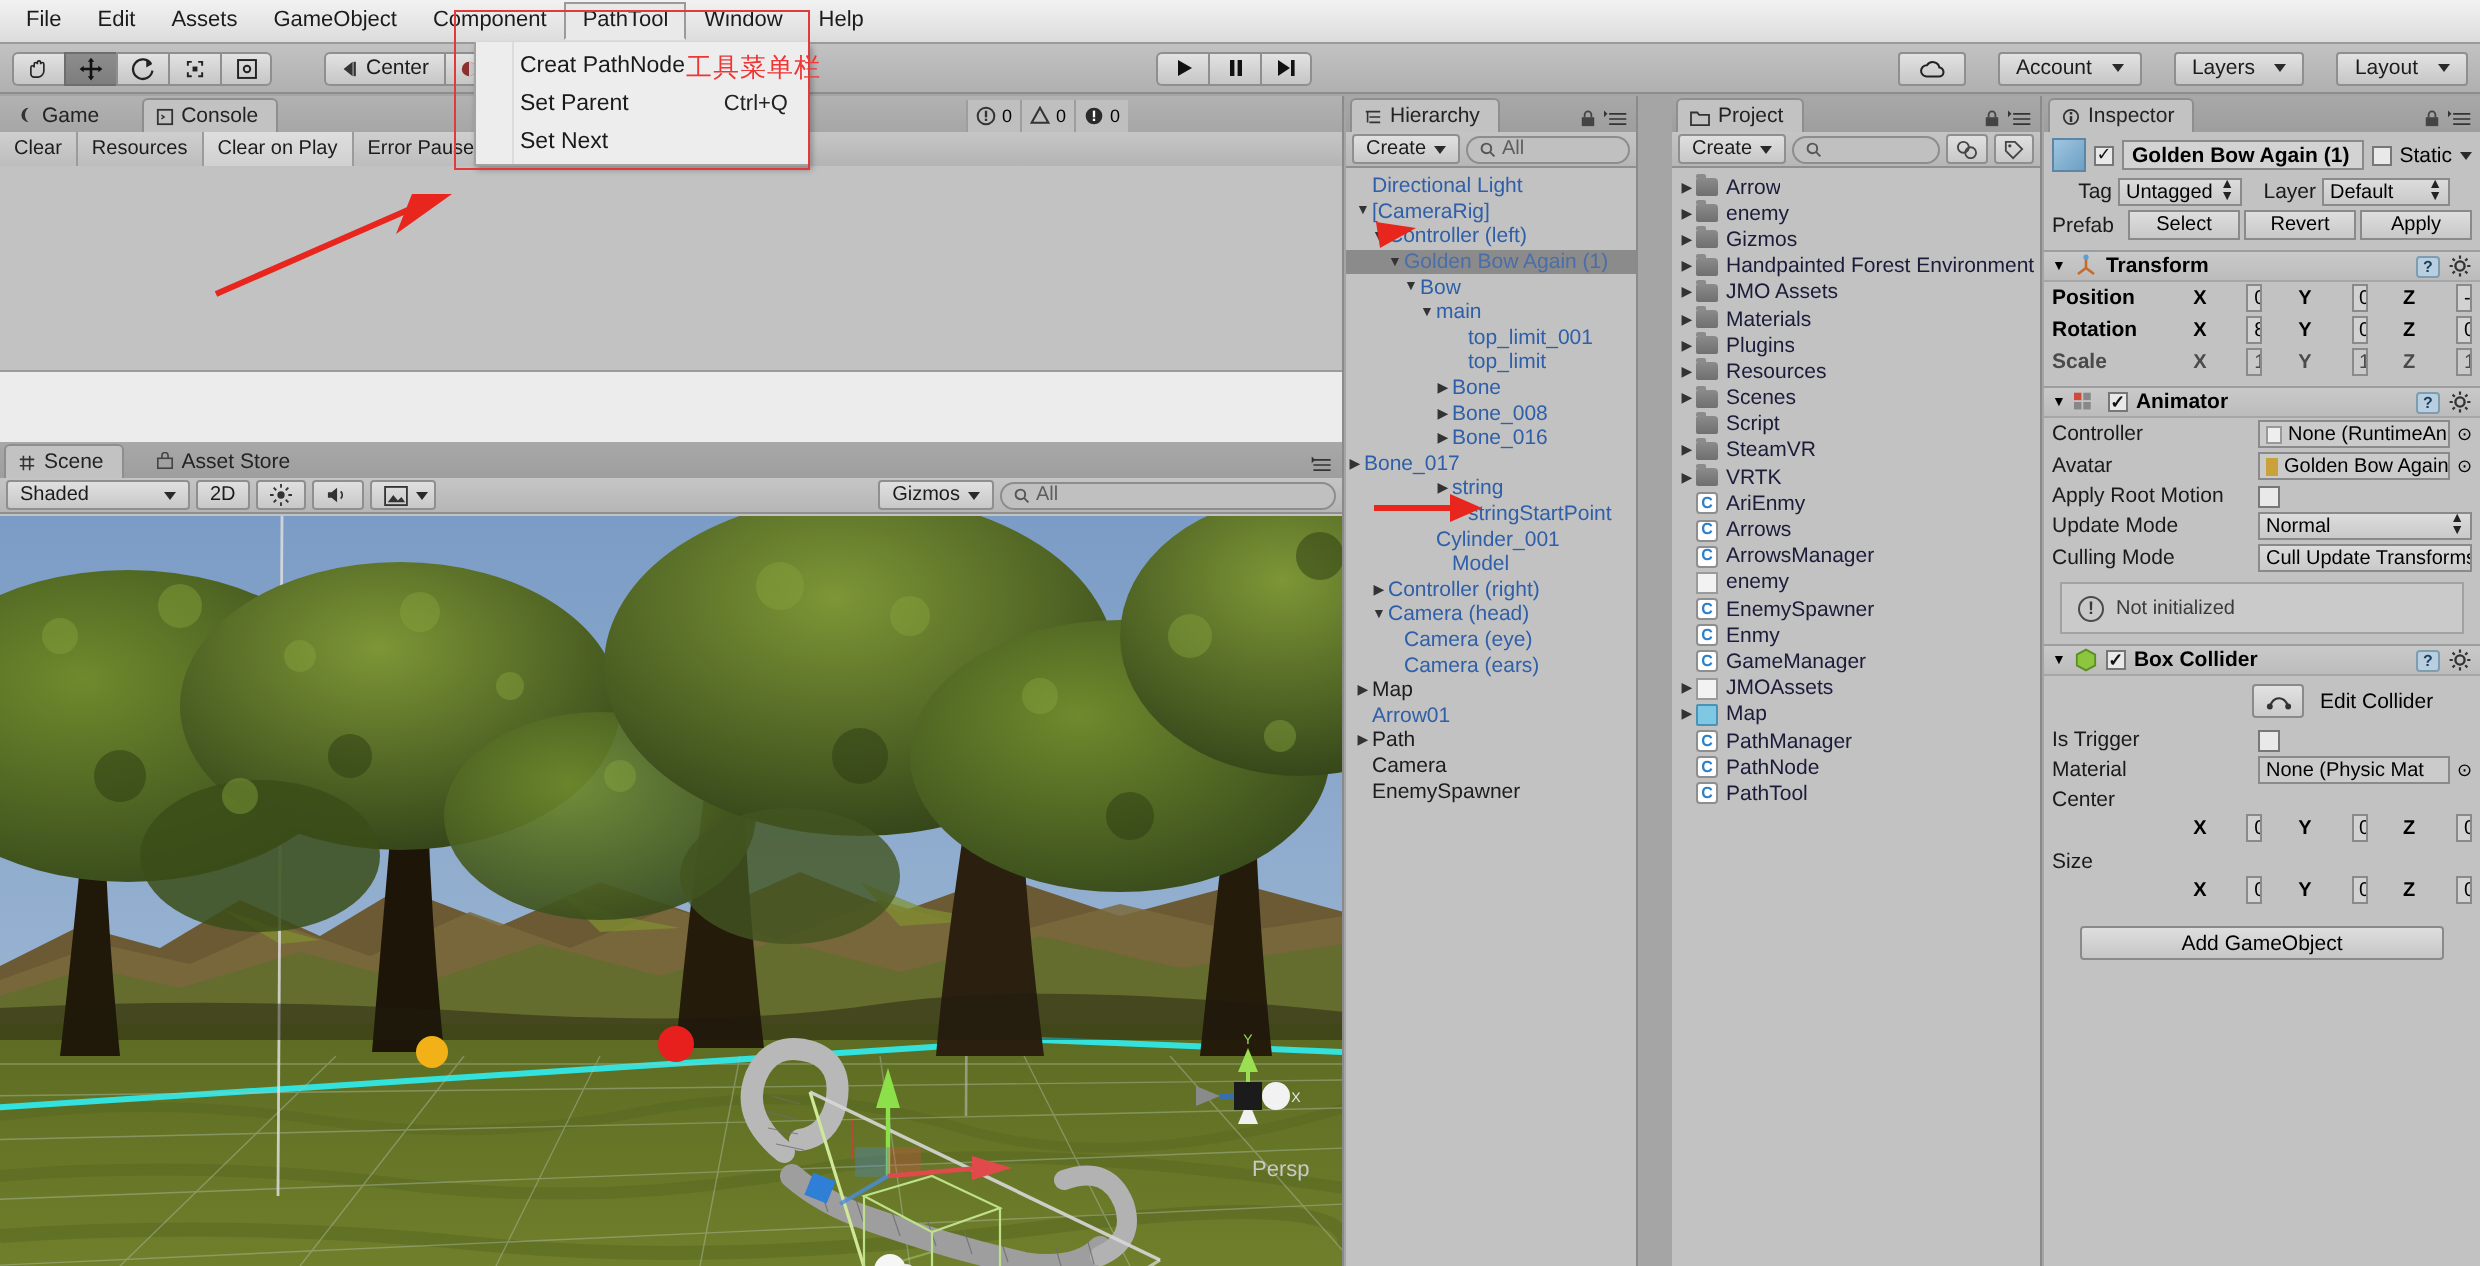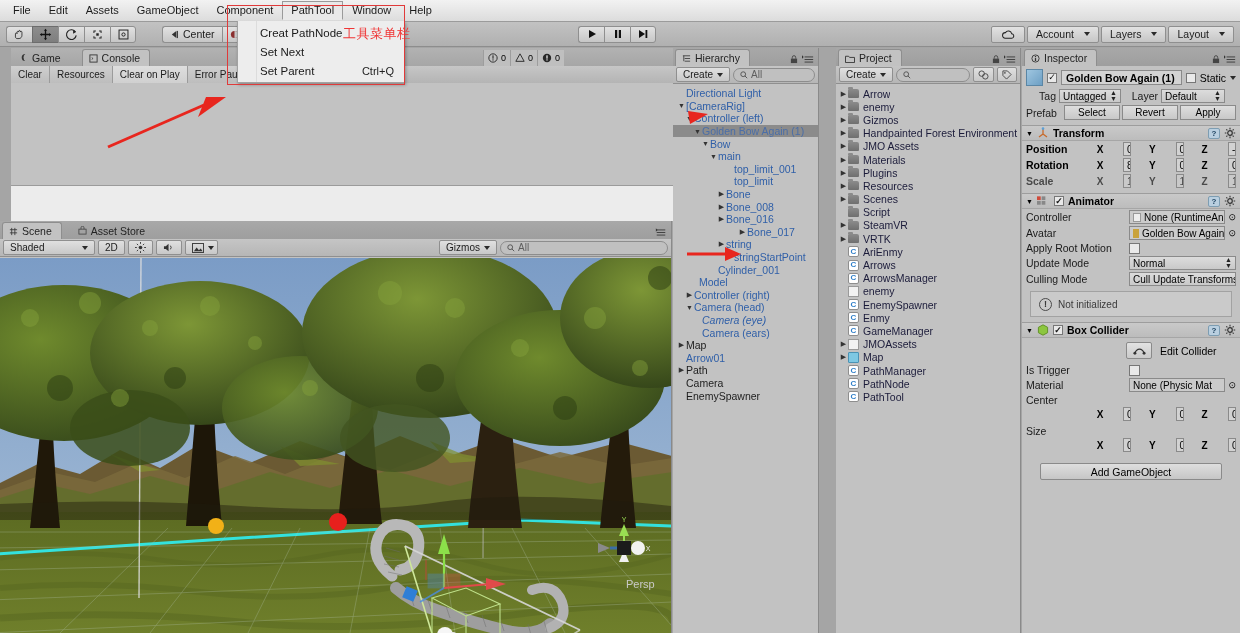--- a/index.html
+++ b/index.html
@@ -84,21 +84,21 @@
   .tgroup .btn:first-child { border-radius: 3px 0 0 3px; }
   .tgroup .btn:last-child { border-radius: 0 3px 3px 0; border-right-width: 1px; }
   .pivotgroup { display:flex; margin-left: 26px; }
   .pivotgroup .btn { border-right-width:0; padding: 0 7px; gap:4px; }
   .pivotgroup .btn:first-child { border-radius: 3px 0 0 3px;}
   .pivotgroup .btn:last-child { border-radius: 0 3px 3px 0; border-right-width:1px;}
   .playgroup { display:flex; position:absolute; left:578px; }
   .playgroup .btn { width: 26px; border-right-width: 0; }
   .playgroup .btn:first-child { border-radius: 3px 0 0 3px; }
   .playgroup .btn:last-child { border-radius: 0 3px 3px 0; border-right-width: 1px; }
-  .rightgroup { position: absolute; right: 6px; display: flex; gap: 2px; align-items:center; }
+  .rightgroup { position: absolute; right: 6px; display: flex; gap: 16px; align-items:center; }
   .rightgroup .btn { padding: 0 8px; border-radius: 2px; gap: 10px; }
   .rightgroup .btn.cloud { width: 34px; padding:0; }
   .caret { width:0;height:0;border-left:3px solid transparent;border-right:3px solid transparent;border-top:4px solid #2a2a2a; }
 
   
   .panel-tabbar {
     height: 18px; background: linear-gradient(to bottom,#a8a8a8,#9e9e9e);
     display: flex; align-items: flex-end; position: relative;
   }
   .ptab {
@@ -124,21 +124,21 @@
   }
   .searchfield {
     flex: 1; height: 14px; background: #c0c0c0;
     border: 1px solid #8d8d8d; border-radius: 7px;
     display: flex; align-items: center; padding: 0 6px; gap: 3px;
     font-size: 10px; color: #5e5e5e;
   }
 
   
   #console-panel {
-    position: absolute; left: 11px; top: 48px; width: 672px; height: 173px;
+    position: absolute; left: 0; top: 48px; width: 672px; height: 173px;
     background: #c2c2c2; border-right: 1px solid #8a8a8a;
   }
   .console-toolbar {
     height: 17px; background: linear-gradient(to bottom,#c6c6c6,#b4b4b4);
     display:flex; align-items:center; border-bottom:1px solid #8f8f8f;
   }
   .cbtn {
     height: 17px; padding: 0 7px; display:flex;align-items:center;
     font-size: 10px; color:#1c1c1c; border-right:1px solid #9b9b9b;
     background: linear-gradient(to bottom,#cfcfcf,#bdbdbd); cursor: default;
@@ -727,49 +727,49 @@
         <span>Bone</span>
       </div>
       <div class="trow prefab" style="padding-left: 44px;">
         <span class="tarrow">▶</span>
         <span>Bone_008</span>
       </div>
       <div class="trow prefab" style="padding-left: 44px;">
         <span class="tarrow">▶</span>
         <span>Bone_016</span>
       </div>
-      <div class="trow prefab" style="padding-left: 44px; justify-content: center;">
+      <div class="trow prefab" style="">
         <span class="tarrow">▶</span>
         <span>Bone_017</span>
       </div>
       <div class="trow prefab" style="padding-left: 44px;">
         <span class="tarrow">▶</span>
         <span>string</span>
       </div>
       <div class="trow prefab" style="padding-left: 52px;">
         <span class="tarrow"></span>
         <span>stringStartPoint</span>
       </div>
       <div class="trow prefab" style="padding-left: 36px;">
         <span class="tarrow"></span>
         <span>Cylinder_001</span>
       </div>
-      <div class="trow prefab" style="padding-left: 17px;">
+      <div class="trow prefab" style="padding-left: 44px;">
         <span class="tarrow"></span>
         <span>Model</span>
       </div>
       <div class="trow prefab" style="padding-left: 12px;">
         <span class="tarrow">▶</span>
         <span>Controller (right)</span>
       </div>
       <div class="trow prefab" style="padding-left: 12px;">
         <span class="tarrow">▼</span>
         <span>Camera (head)</span>
       </div>
-      <div class="trow prefab" style="padding-left: 20px; font-style: italic;">
+      <div class="trow prefab" style="padding-left: 20px;">
         <span class="tarrow"></span>
         <span>Camera (eye)</span>
       </div>
       <div class="trow prefab" style="padding-left: 20px;">
         <span class="tarrow"></span>
         <span>Camera (ears)</span>
       </div>
       <div class="trow plain" style="padding-left: 4px;">
         <span class="tarrow">▶</span>
         <span>Map</span>
@@ -1212,26 +1212,26 @@
   </div>
 </div>
 
 <div class="dropdown">
   <div class="sep"></div>
   <div class="dd-item">
     <span>Creat PathNode</span>
     <span class="short"></span>
   </div>
   <div class="dd-item">
+    <span>Set Parent</span>
+    <span class="short">Ctrl+Q</span>
+  </div>
+  <div class="dd-item">
     <span>Set Next</span>
     <span class="short"></span>
-  </div>
-  <div class="dd-item">
-    <span>Set Parent</span>
-    <span class="short">Ctrl+Q</span>
   </div>
 </div>
 <div class="redbox"></div>
 <div class="cn-label">工具菜单栏</div>
 
 <svg class="ann-arrow" style="left:100px;top:95px;" width="130" height="60">
   <path d="M8 52 L104 10" stroke="#e8261e" stroke-width="3"></path>
   <path d="M126 2 L98 22 L106 2 Z" fill="#e8261e"></path>
 </svg>
 <svg class="ann-arrow" style="left:685px;top:243px;" width="60" height="20">

